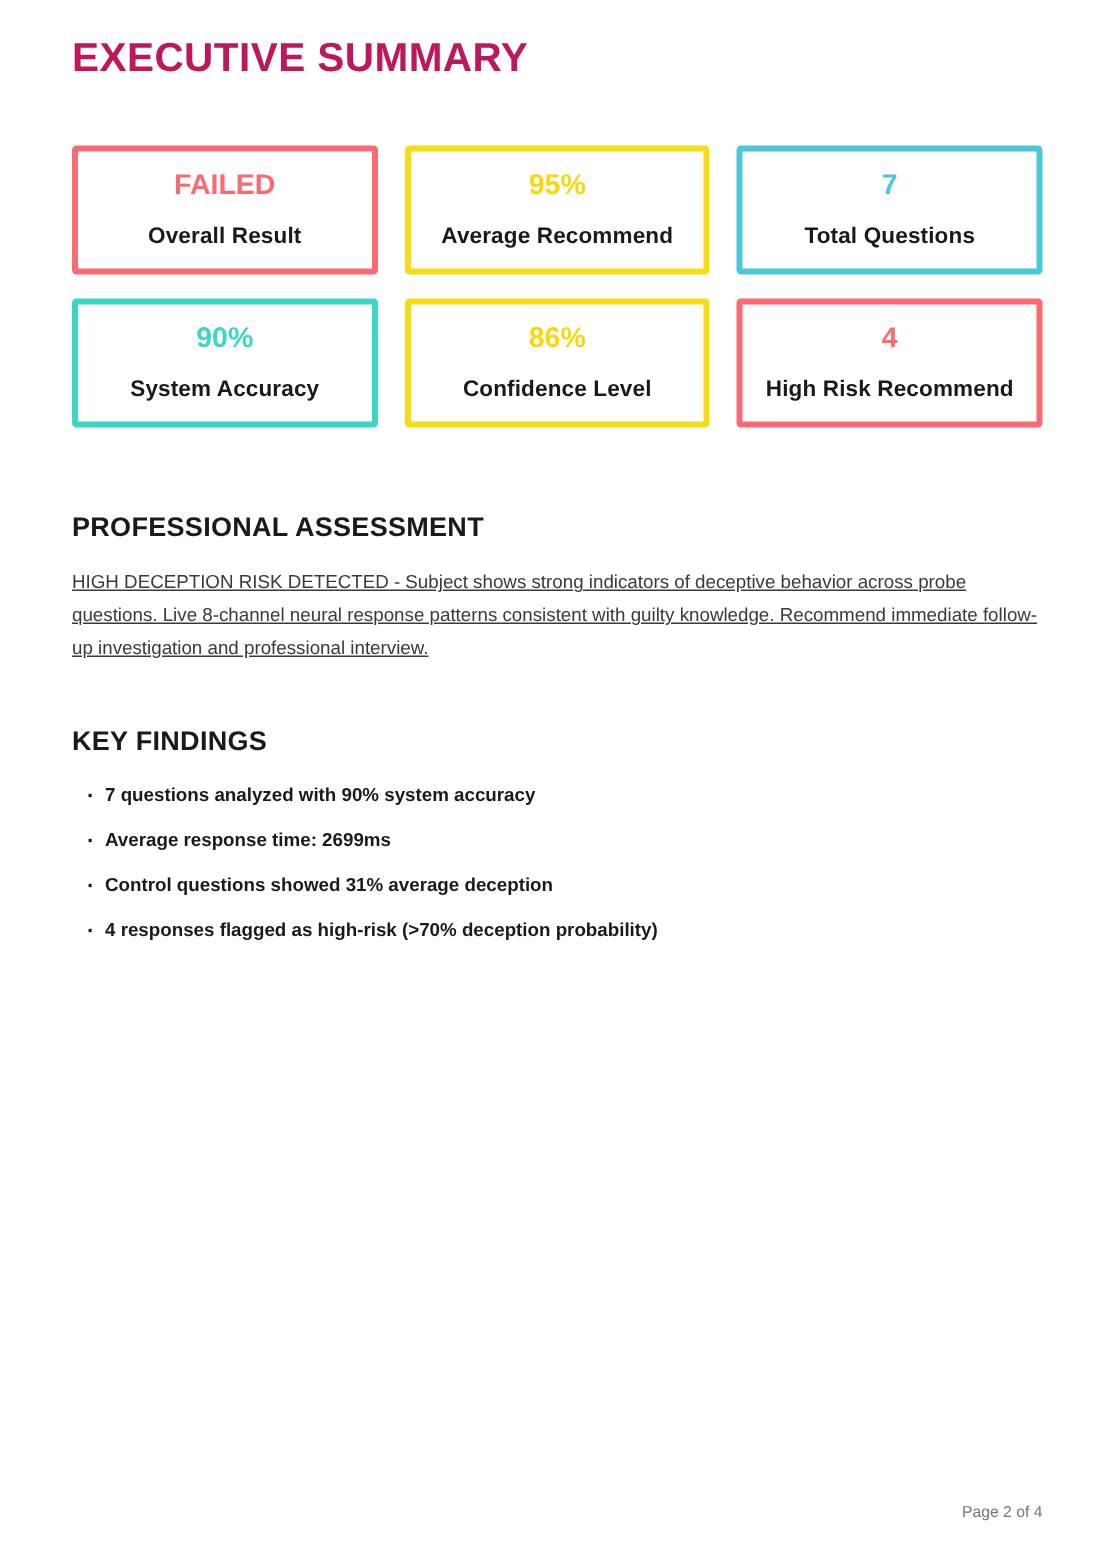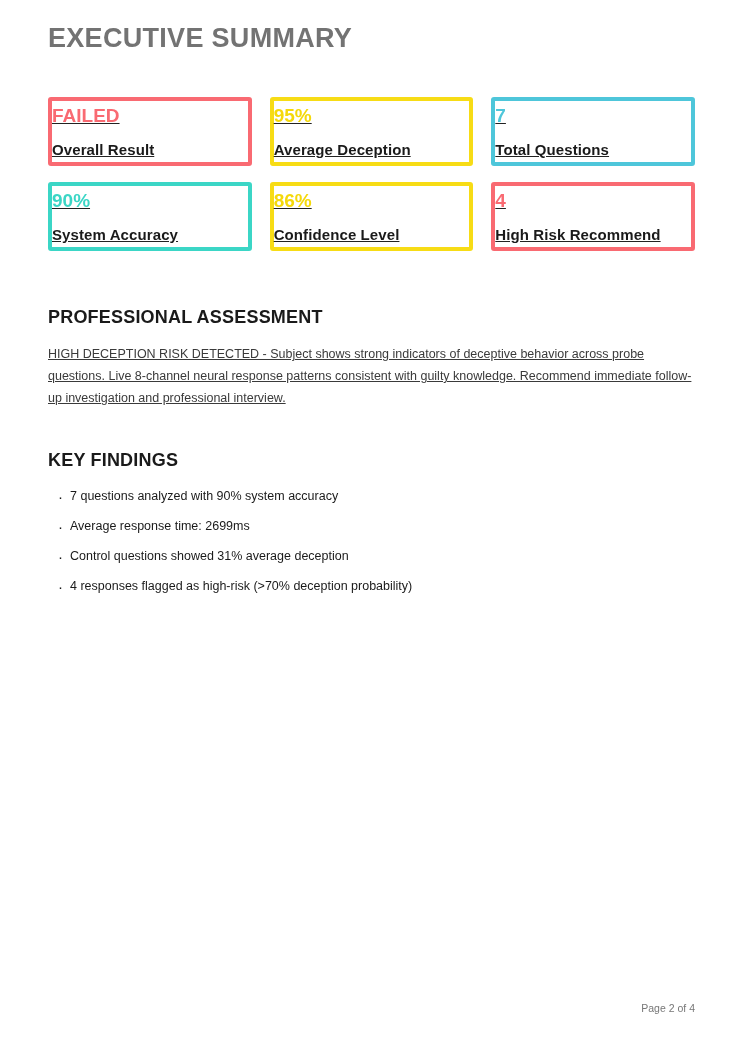--- a/index.html
+++ b/index.html
@@ -19,41 +19,41 @@
     position: relative;
     width: 743px;
     height: 1044px;
     box-sizing: border-box;
     padding: 0 48px;
   }
   .doc-title {
     font-size: 27px;
     font-weight: bold;
     letter-spacing: 0.3px;
-    color: #737373;
+    color: #be185d;
     margin: 0;
     padding-top: 22px;
     line-height: 1.2;
   }
   .cards-grid {
     display: grid;
     grid-template-columns: repeat(3, 1fr);
     gap: 16px 18px;
     margin-top: 43px;
   }
   .metric-card {
     border: 4px solid #cccccc;
     border-radius: 3px;
-    height: 69px;
+    height: 86px;
     box-sizing: border-box;
     display: flex;
     flex-direction: column;
+    align-items: center;
     justify-content: center;
     background: #ffffff;
-    text-decoration: underline;
   }
   .metric-value {
     font-size: 19px;
     font-weight: bold;
     line-height: 1;
     margin-bottom: 16px;
   }
   .metric-label {
     font-size: 15px;
     font-weight: bold;
@@ -81,21 +81,21 @@
   .section-findings {
     margin-top: 40px;
   }
   .findings-list {
     list-style: none;
     margin: 18px 0 0 0;
     padding: 0;
   }
   .findings-list li {
     font-size: 12.5px;
-    font-weight: normal;
+    font-weight: bold;
     color: #1a1a1a;
     padding-left: 22px;
     margin-bottom: 16px;
     position: relative;
   }
   .findings-list li:before {
     content: "\00b7";
     position: absolute;
     left: 10px;
     top: -1px;
@@ -117,21 +117,21 @@
 
   <h1 class="doc-title">EXECUTIVE SUMMARY</h1>
 
   <div class="cards-grid">
     <div class="metric-card" style="border-color: rgb(249, 106, 114);">
       <div class="metric-value" style="color: rgb(249, 106, 114);">FAILED</div>
       <div class="metric-label">Overall Result</div>
     </div>
     <div class="metric-card" style="border-color: rgb(247, 220, 21);">
       <div class="metric-value" style="color: rgb(245, 217, 10);">95%</div>
-      <div class="metric-label">Average Deception</div>
+      <div class="metric-label">Average Recommend</div>
     </div>
     <div class="metric-card" style="border-color: rgb(78, 198, 218);">
       <div class="metric-value" style="color: rgb(78, 198, 218);">7</div>
       <div class="metric-label">Total Questions</div>
     </div>
     <div class="metric-card" style="border-color: rgb(59, 214, 198);">
       <div class="metric-value" style="color: rgb(59, 214, 198);">90%</div>
       <div class="metric-label">System Accuracy</div>
     </div>
     <div class="metric-card" style="border-color: rgb(247, 220, 21);">

